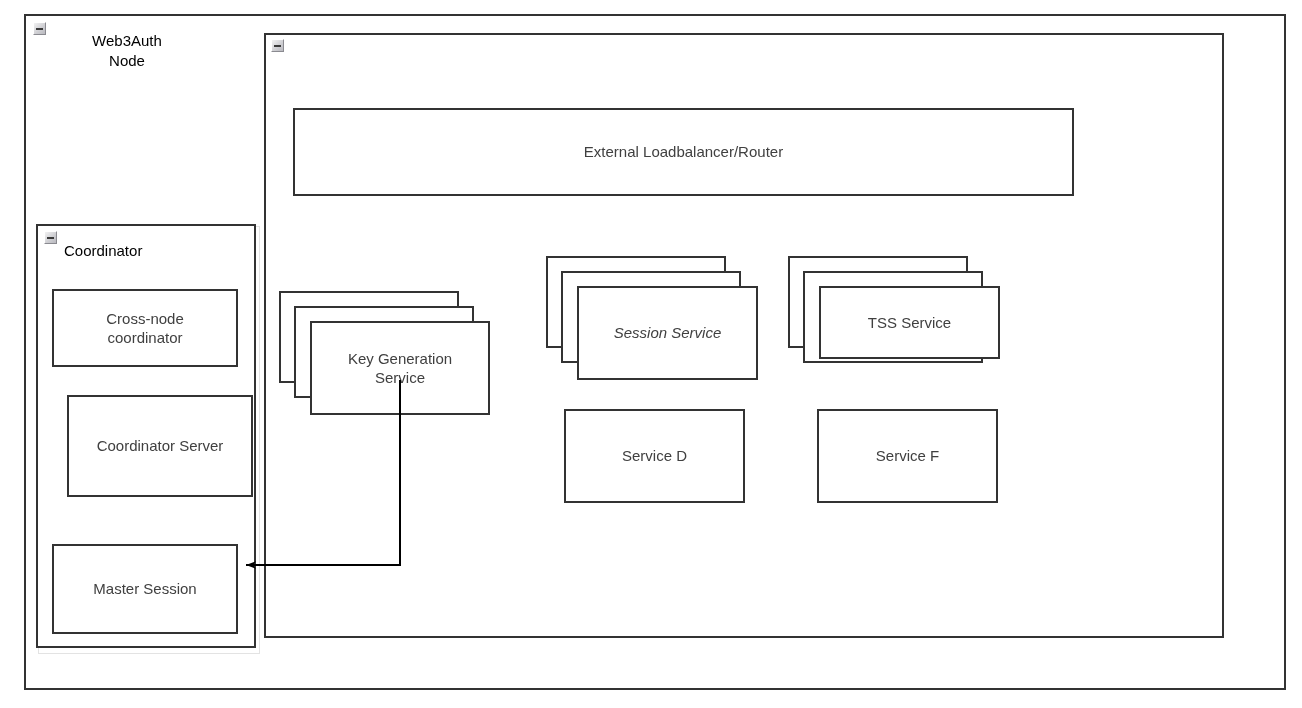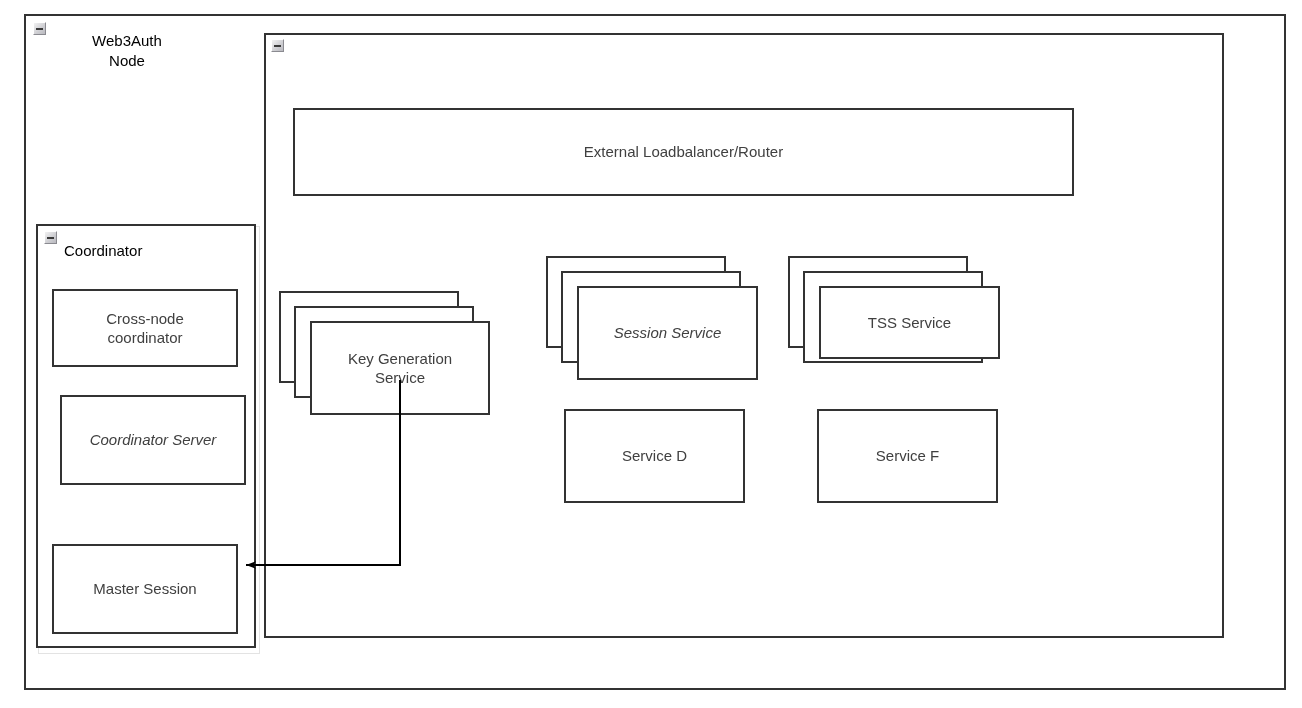--- a/index.html
+++ b/index.html
@@ -164,21 +164,21 @@
   <div class="coordinator-shadow" style="left:38px; top:226px; width:222px; height:428px;"></div>
   <div class="container-box" style="left:36px; top:224px; width:220px; height:424px;"></div>
   <div class="collapse-icon" style="left:44px; top:231px;"></div>
   <div class="container-title" style="left:64px; top:241px; width:150px; text-align:left;">Coordinator</div>
 
   <div class="plain-box" style="left:52px; top:289px; width:186px; height:78px;">
     <span class="box-label">Cross-node
 coordinator</span>
   </div>
 
-  <div class="plain-box" style="left:60px; top:395px; width:186px; height:90px;font-style:italic;">
+  <div class="plain-box" style="left:67px; top:395px; width:186px; height:102px;">
     <span class="box-label">Coordinator Server</span>
   </div>
 
   <div class="plain-box" style="left:52px; top:544px; width:186px; height:90px;">
     <span class="box-label">Master Session</span>
   </div>
 
   <svg class="connector" viewBox="0 0 1302 708" xmlns="http://www.w3.org/2000/svg">
     <defs>
       <marker id="arrowEnd" markerWidth="12" markerHeight="12" refX="10" refY="5" orient="auto" markerUnits="userSpaceOnUse">

